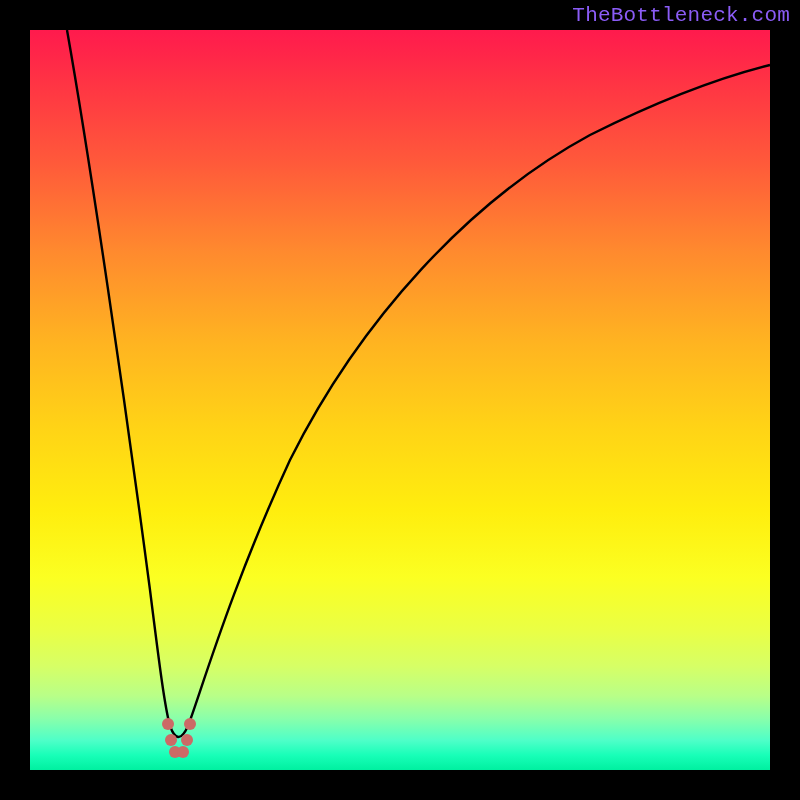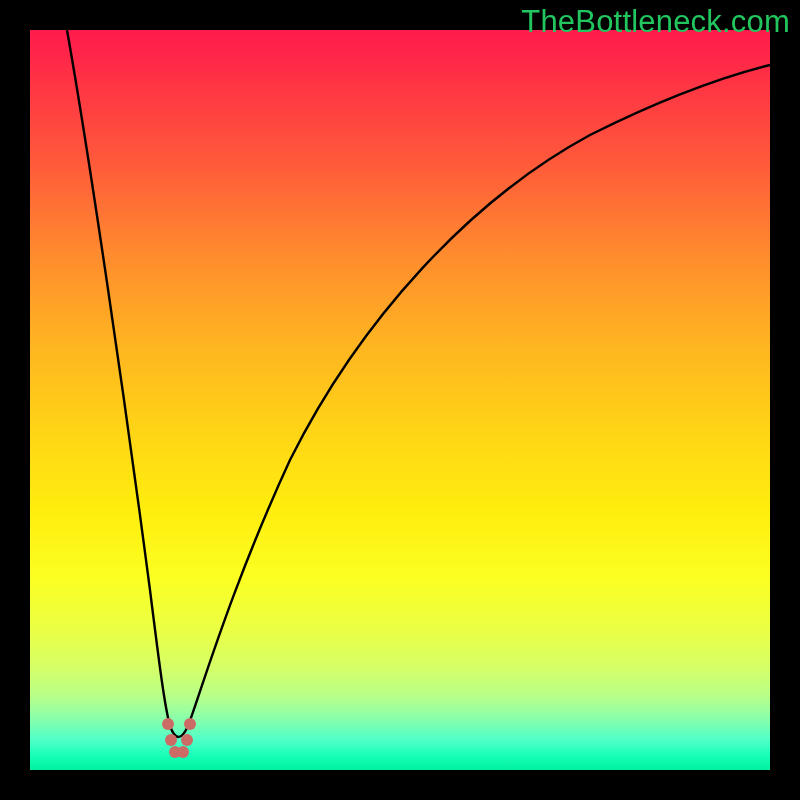--- a/index.html
+++ b/index.html
@@ -40,25 +40,26 @@
       #8affaa 93%,
       #4effc8 96%,
       #18ffb8 98%,
       #00f0a0 100%
     );
   }
   .watermark {
     position: absolute;
     top: 4px;
     right: 10px;
-    color: #22c55e;
-    font-size: 31px;
+    color: #8b5cf6;
+    font-size: 21px;
     font-weight: 500;
     letter-spacing: 0.2px;
     user-select: none;
+    font-family: Liberation Mono, monospace;
   }
   svg.curve {
     position: absolute;
     top: 30px;
     left: 30px;
     width: 740px;
     height: 740px;
     overflow: visible;
   }
   

